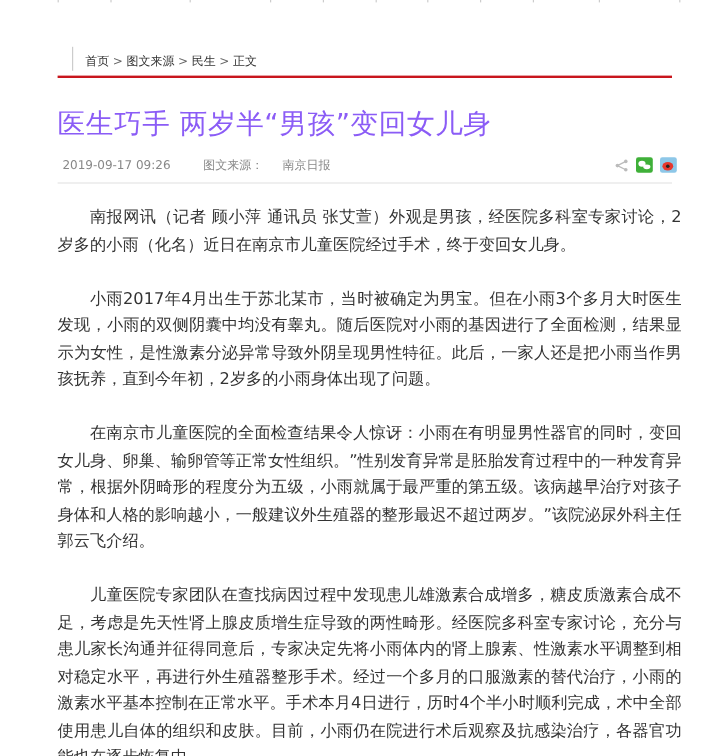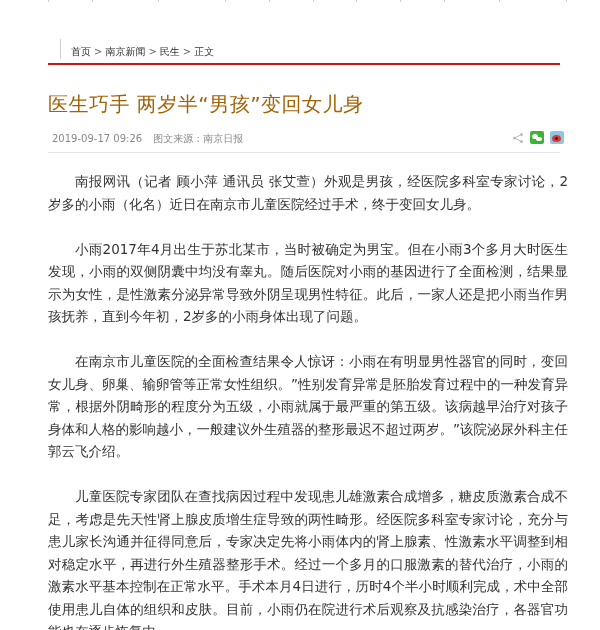--- a/index.html
+++ b/index.html
@@ -12,21 +12,21 @@
   .header { position: absolute; top: 30px; left: 48px; width: 512px; height: 32px; display: flex; align-items: flex-end; }
   .logo { display: flex; align-items: flex-end; height: 24px; }
   .logo-cn { font-family: "DejaVu Serif", "Liberation Serif", serif; color: #c8161d; font-size: 22px; font-style: italic; font-weight: bold; line-height: 22px; letter-spacing: -1px; }
   .logo-en { font-family: "DejaVu Serif", "Liberation Serif", serif; color: #1a4fa0; font-size: 11px; font-weight: bold; margin-left: 1px; line-height: 12px; padding-bottom: 1px; }
   .header-divider { width: 1px; height: 20px; background: #ccc; margin: 0 10px 0 12px; align-self: center; margin-top: 6px; }
   .breadcrumb { font-size: 10px; color: #333; display: flex; align-items: center; line-height: 12px; padding-bottom: 4px; }
   .breadcrumb .sep { color: #666; margin: 0 3px; }
   .breadcrumb a { color: #333; text-decoration: none; }
   .red-line { position: absolute; top: 63px; left: 48px; width: 512px; height: 2px; background: #c8161d; }
 
-  .title { position: absolute; top: 90px; left: 48px; font-size: 20px; color: #a16207; font-weight: normal; letter-spacing: 0.5px; line-height: 28px; }
+  .title { position: absolute; top: 90px; left: 48px; font-size: 23px; color: #8b5cf6; font-weight: normal; letter-spacing: 0.5px; line-height: 28px; }
 
   .meta { position: absolute; top: 133px; left: 52px; font-size: 10px; color: #888; line-height: 12px; }
   .meta span { margin-right: 8px; }
 
   .share { position: absolute; top: 131px; left: 512px; display: flex; align-items: center; gap: 6px; }
   .share-icon { width: 12px; height: 12px; }
   .wechat-icon { width: 14px; height: 13px; background: #3fb039; border-radius: 2px; position: relative; }
   .wechat-icon::before { content: ""; position: absolute; left: 2px; top: 3px; width: 6px; height: 5px; background: #fff; border-radius: 50%; }
   .wechat-icon::after { content: ""; position: absolute; left: 6px; top: 6px; width: 6px; height: 4px; background: #fff; border-radius: 50%; }
   .weibo-icon { width: 14px; height: 13px; background: #8dc7e8; border-radius: 2px; position: relative; overflow: hidden; }
@@ -52,34 +52,34 @@
     <span style="left:444px"></span>
   <span style="left:499px"></span>
     <span style="left:566px"></span>
 </div>
 
 <div class="header">
   <div class="header-divider"></div>
   <nav class="breadcrumb">
     <a>首页</a>
     <span class="sep">&gt;</span>
-    <a>南京新闻</a>
+    <a>图文来源</a>
     <span class="sep">&gt;</span>
     <a>民生</a>
     <span class="sep">&gt;</span>
     <span>正文</span>
   </nav>
 </div>
 <div class="red-line"></div>
 
 <h1 class="title">医生巧手 两岁半“男孩”变回女儿身</h1>
 
 <div class="meta">
   <span>2019-09-17 09:26</span>
-  <span><span style="margin:0">图文来源：</span><span style="margin:0">南京日报</span></span>
+  <span><span style="margin:16px">图文来源：</span><span style="margin:0">南京日报</span></span>
 </div>
 
 <div class="share">
   <svg class="share-icon" viewBox="0 0 12 12">
     <circle cx="9.5" cy="2.5" r="1.5" fill="#bbb"></circle>
     <circle cx="2.5" cy="6" r="1.5" fill="#bbb"></circle>
     <circle cx="9.5" cy="9.5" r="1.5" fill="#bbb"></circle>
     <line x1="2.5" y1="6" x2="9.5" y2="2.5" stroke="#bbb" stroke-width="1"></line>
     <line x1="2.5" y1="6" x2="9.5" y2="9.5" stroke="#bbb" stroke-width="1"></line>
   </svg>

